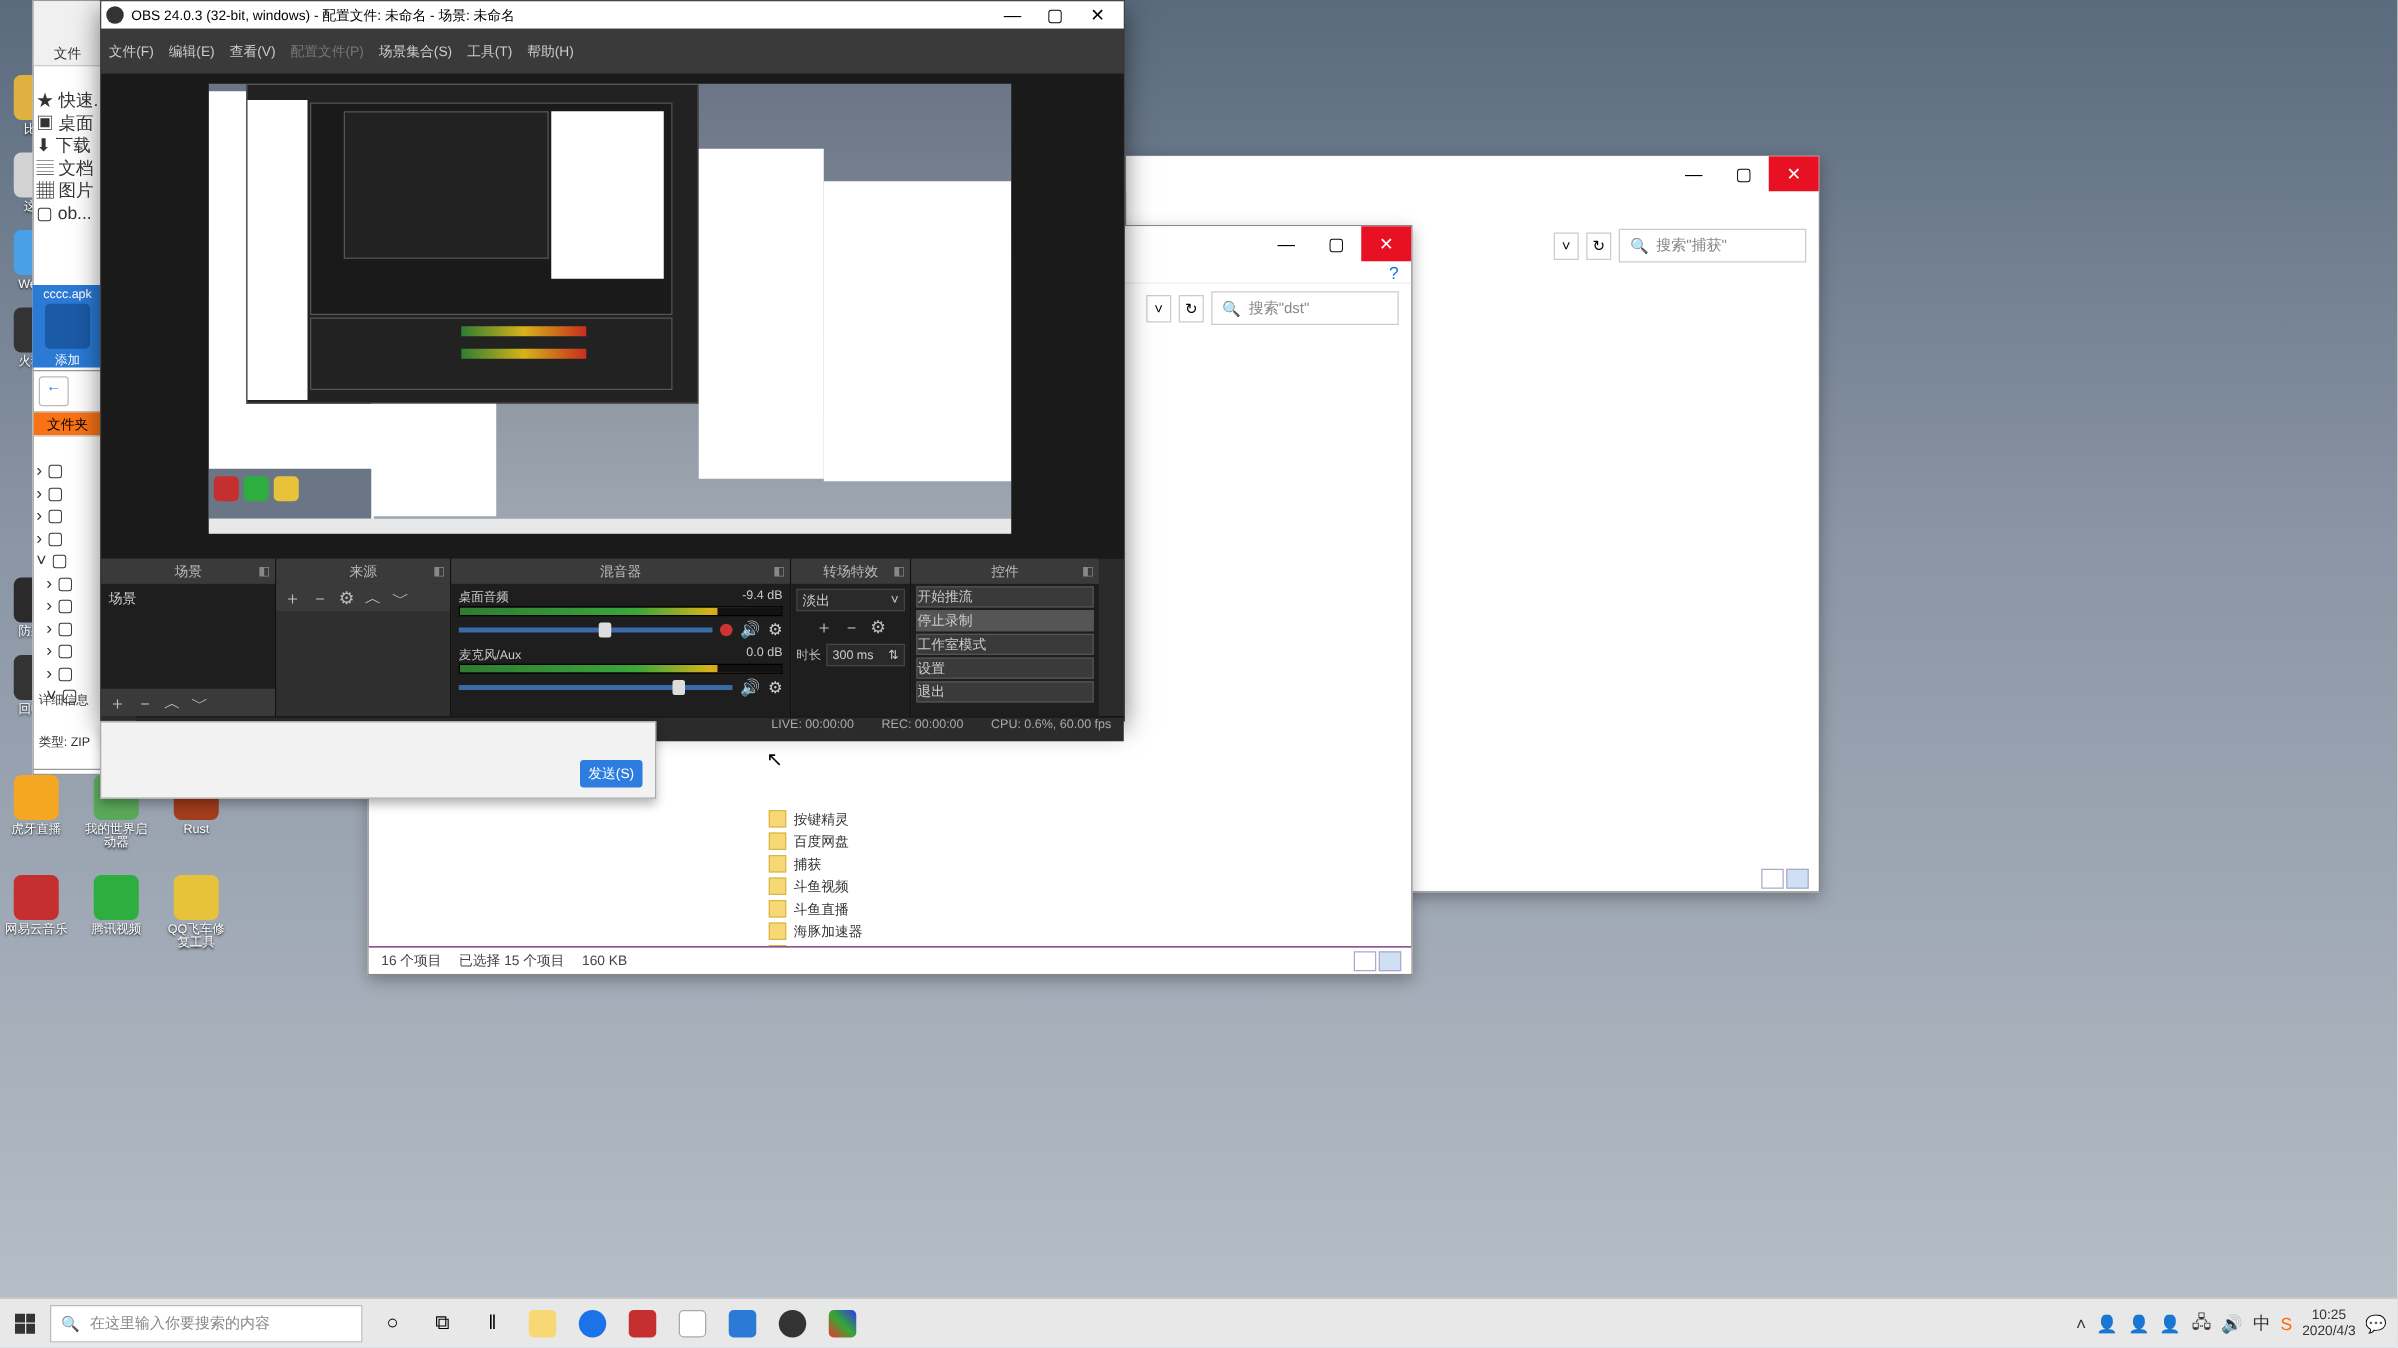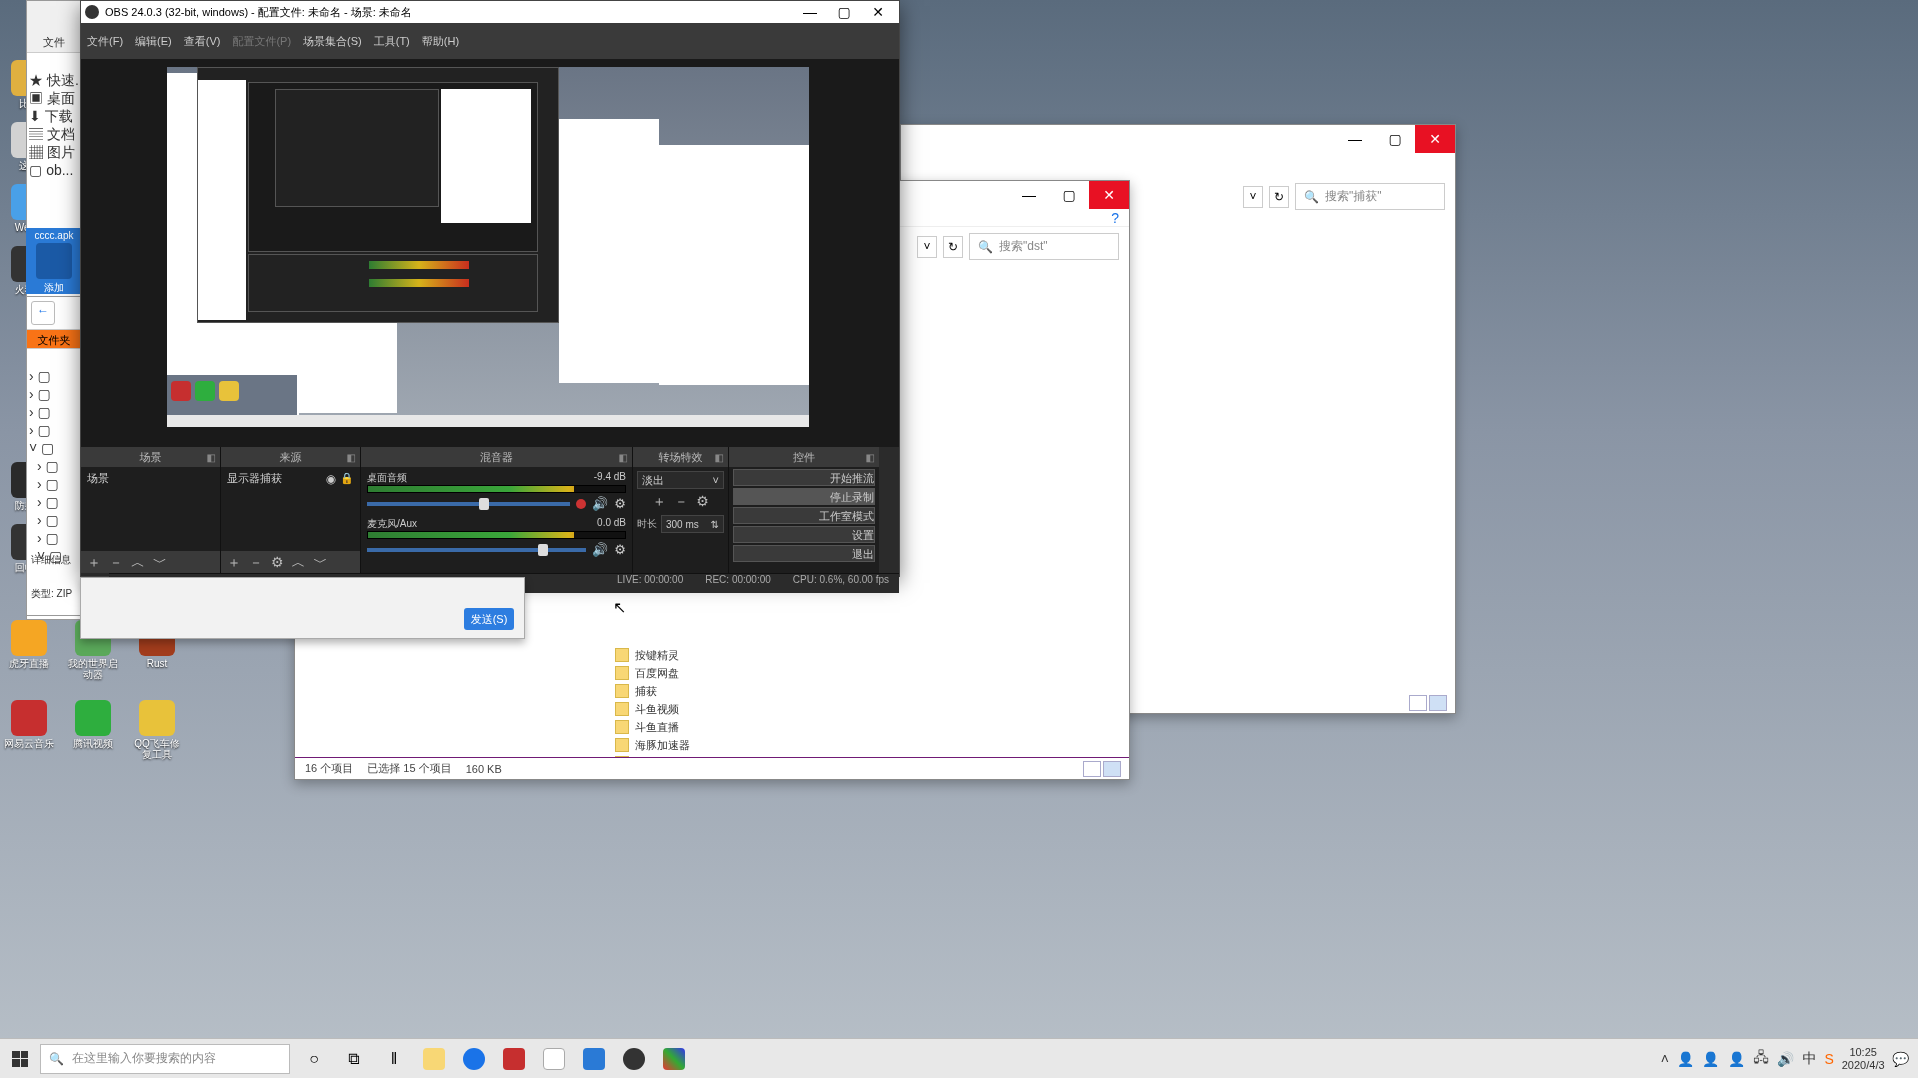--- a/index.html
+++ b/index.html
@@ -82,21 +82,21 @@
 .mixer-ch .spk { font-size: 13px; }
 .mixer-ch .gear { font-size: 13px; }
 .mixer-ch .rec { width: 10px; height: 10px; background: #c33; border-radius: 50%; }
 
 .trans-body { padding: 4px; }
 .trans-sel { width: 100%; height: 18px; background: #2a2a2a; border: 1px solid #444; color: #ccc; font-size: 11px; padding: 0 4px; display: flex; align-items: center; justify-content: space-between; }
 .trans-btns { display: flex; gap: 8px; justify-content: center; padding: 4px 0; color: #bbb; font-size: 14px; }
 .trans-dur { display: flex; align-items: center; gap: 4px; font-size: 10px; color: #bbb; }
 .trans-dur .numbox { flex: 1; height: 18px; background: #2a2a2a; border: 1px solid #444; color: #ccc; padding: 0 4px; display: flex; align-items: center; justify-content: space-between; }
 
-.ctrl-btn { height: 17px; background: #3a3a3a; color: #ccc; font-size: 11px; text-align: right; line-height: 17px; border: 1px solid #555; padding-left: 16px; }
+.ctrl-btn { height: 17px; background: #3a3a3a; color: #ccc; font-size: 11px; text-align: left; line-height: 17px; border: 1px solid #555; }
 .ctrl-btn.active { background: #555; }
 .p-ctrl .panel-body { display: flex; flex-direction: column; gap: 2px; padding: 2px 4px; }
 
 .obs .statusbar { height: 20px; background: #2b2b2b; color: #aaa; font-size: 10px; display: flex; align-items: flex-start; justify-content: flex-end; gap: 22px; padding: 0 10px; border-top: 1px solid #111; margin-left: 28px; }
 
 .send-dlg { position: absolute; left: 80px; top: 577px; width: 445px; height: 62px; background: #f2f2f2; border: 1px solid #aaa; box-shadow: 0 4px 8px rgba(0,0,0,.3); display: flex; align-items: flex-end; justify-content: flex-end; padding: 0 10px 8px; }
 .send-btn { width: 50px; height: 22px; background: #2d7de0; color: #fff; font-size: 11px; border-radius: 3px; text-align: center; line-height: 22px; }
 
 .cursor { position: absolute; left: 613px; top: 598px; font-size: 16px; color: #000; pointer-events: none; }
 
@@ -354,27 +354,20 @@
         <span>︿</span>
         <span>﹀</span>
       </div>
     </div>
 
     <div class="panel p-sources">
       <div class="panel-head">
           <span>来源</span>
           <span class="pop">◧</span>
         </div>
-      <div class="panel-body">
-        <div class="src-row">
-          <span>显示器捕获</span>
-          <span class="eye">◉</span>
-          <span class="lock">🔒</span>
-        </div>
-      </div>
       <div class="panel-foot">
         <span>＋</span>
         <span>－</span>
         <span>⚙</span>
         <span>︿</span>
         <span>﹀</span>
       </div>
     </div>
 
     <div class="panel p-mixer">

